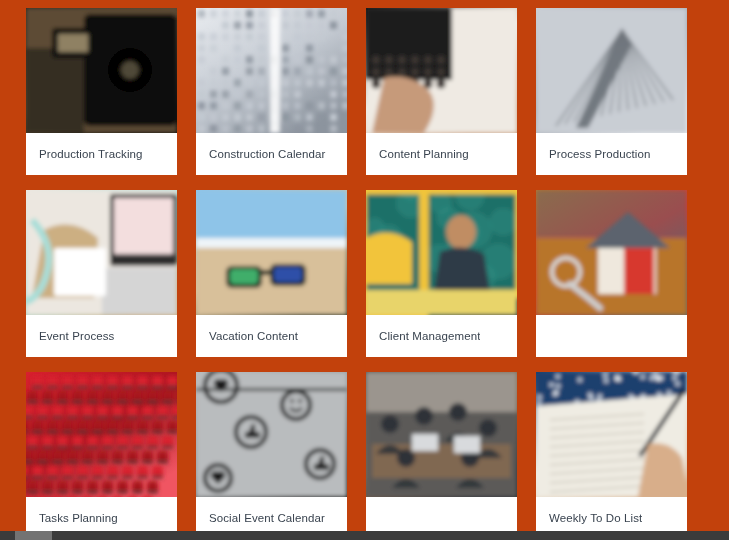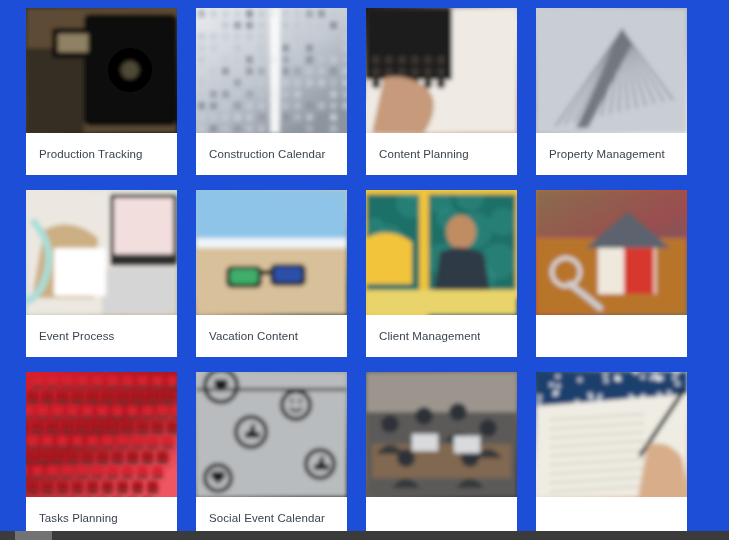--- a/index.html
+++ b/index.html
@@ -12,21 +12,21 @@
     overflow: hidden;
     background: #f4f4f4;
     font-family: "Liberation Sans", sans-serif;
   }
 
   #gallery-viewport {
     position: absolute;
     left: 0; top: 0;
     width: 729px;
     height: 531px;
-    background: #1d4ed8;
+    background: #c2410c;
     overflow: hidden;
     padding-left: 23px;
   }
 
   #card-grid {
     position: absolute;
     left: 26px;
     top: 8px;
     width: 900px;
     display: grid;
@@ -340,21 +340,21 @@
               <line x1="86" y1="22" x2="101" y2="100" stroke="#6f757c" stroke-width="1.4" opacity="0.85"></line>
               <line x1="86" y1="22" x2="110" y2="98" stroke="#6f757c" stroke-width="1.4" opacity="0.85"></line>
               <line x1="86" y1="22" x2="119" y2="96" stroke="#6f757c" stroke-width="1.4" opacity="0.85"></line>
               <line x1="86" y1="22" x2="128" y2="94" stroke="#6f757c" stroke-width="1.4" opacity="0.85"></line>
               <line x1="86" y1="22" x2="137" y2="92" stroke="#6f757c" stroke-width="1.4" opacity="0.85"></line>
               <path d="M86 20 L96 36 L52 120 L40 120 Z" fill="#6f757c" opacity="0.95"></path>
             </g>
           </svg>
         </div>
         <div class="card-caption">
-          <span class="card-title">Property Management</span>
+          <span class="card-title">Process Production</span>
         </div>
       </div>
       <div class="card">
         <div class="card-thumb">
           <svg viewBox="0 0 151 125" xmlns="http://www.w3.org/2000/svg" preserveAspectRatio="none">
             <defs>
               <linearGradient id="g_event-schedule" x1="0" y1="0" x2="0.7" y2="1">
                 <stop offset="0%" stop-color="#ece7e0"></stop>
                 <stop offset="55%" stop-color="#a8ded8"></stop>
                 <stop offset="100%" stop-color="#c9a878"></stop>
@@ -836,19 +836,22 @@
               <line x1="14" y1="84" x2="108" y2="78" stroke="#b9b2a4" stroke-width="1.1"></line>
               <line x1="14" y1="93" x2="108" y2="87" stroke="#b9b2a4" stroke-width="1.1"></line>
               <line x1="14" y1="102" x2="108" y2="96" stroke="#b9b2a4" stroke-width="1.1"></line>
               <line x1="14" y1="111" x2="108" y2="105" stroke="#b9b2a4" stroke-width="1.1"></line>
               <line x1="14" y1="120" x2="108" y2="114" stroke="#b9b2a4" stroke-width="1.1"></line>
               <path d="M148 18 L104 84" stroke="#121a26" stroke-width="4"></path>
               <path d="M112 72 q22 -4 34 14 l8 39 h-52 z" fill="#d8ae8a"></path>
             </g>
           </svg>
         </div>
+        <div class="card-caption">
+          <span class="card-title">Weekly To Do List</span>
+        </div>
       </div>
     </div>
 </div>
 
 <div id="h-scrollbar" style="background: rgb(59, 59, 59);">
   <div id="h-scroll-thumb" style="left: 15px; width: 37px; background: rgb(115, 115, 115);"></div>
 </div>
 
 </body></html>

